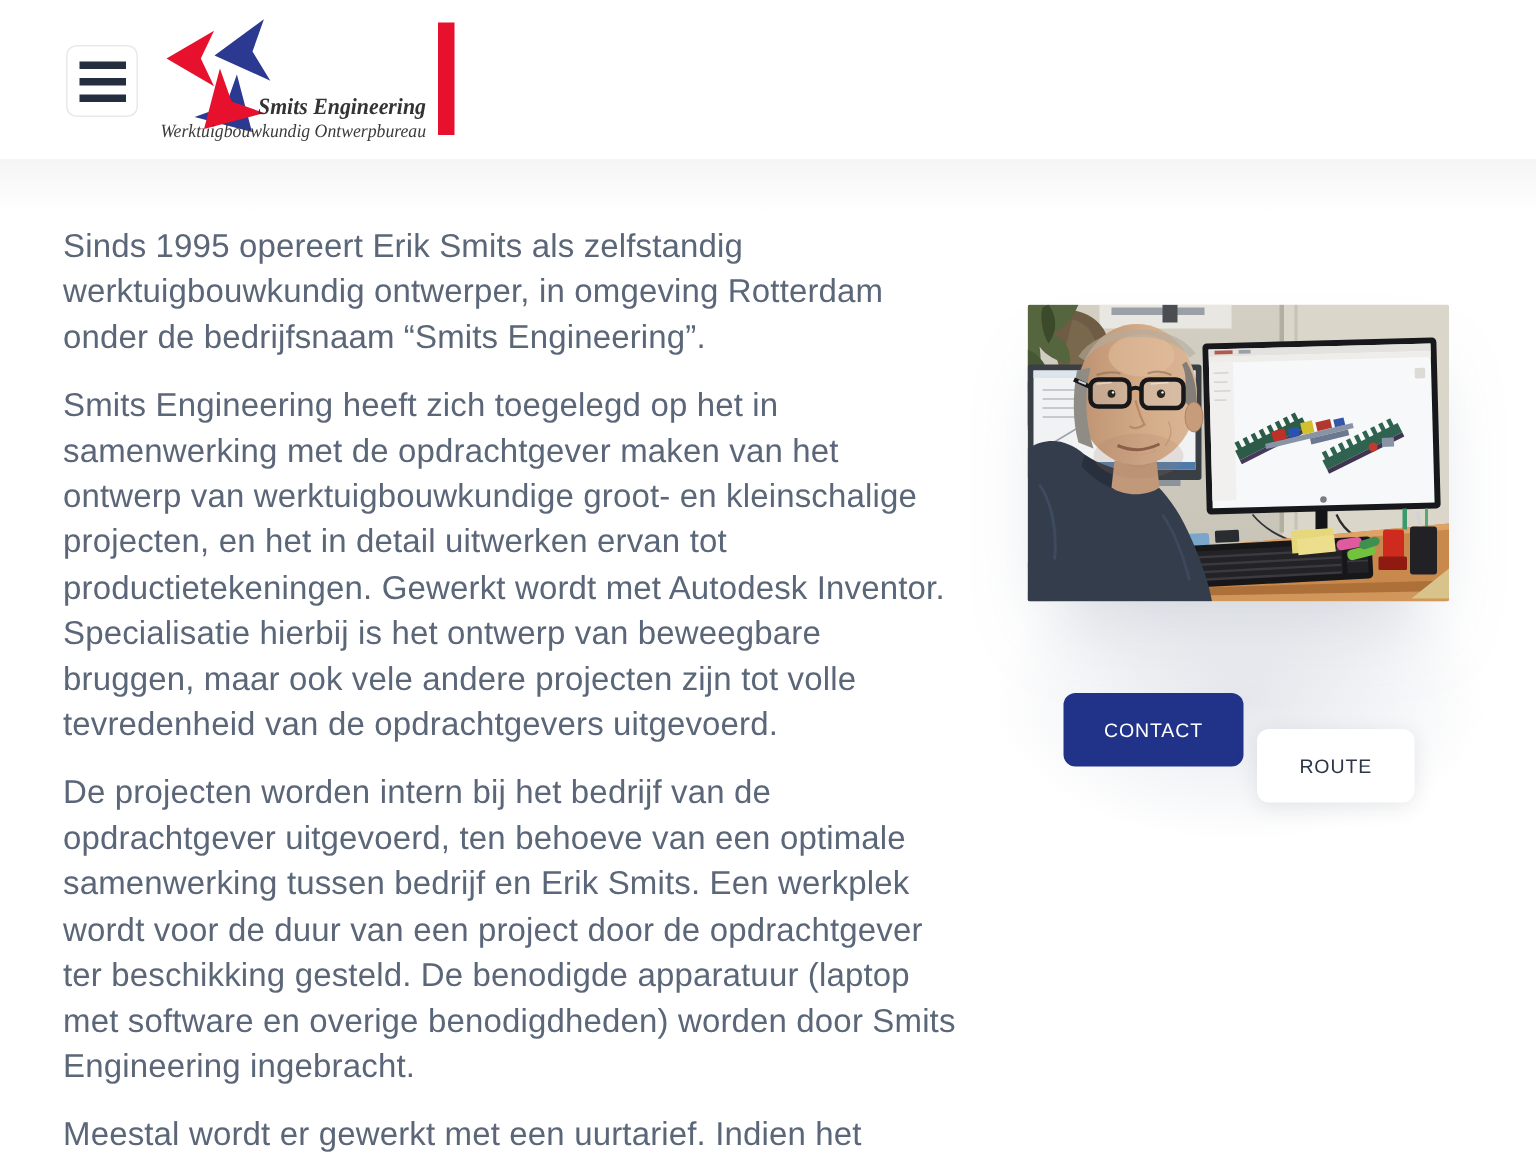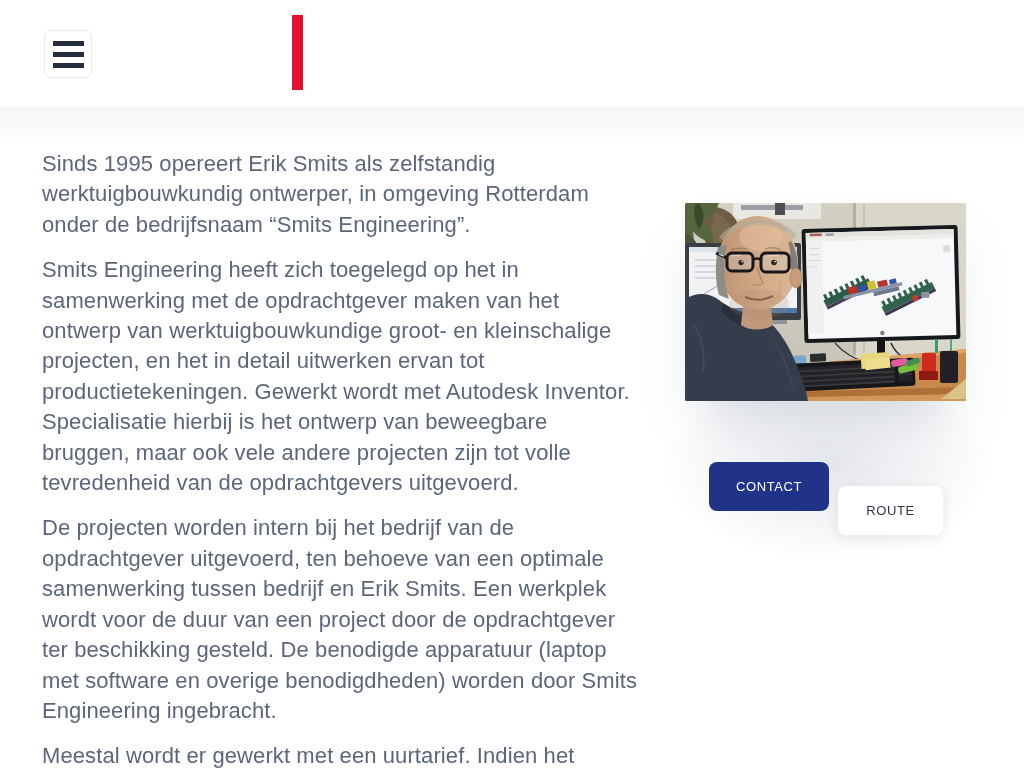--- a/index.html
+++ b/index.html
@@ -79,20 +79,34 @@
 </head>
 <body>
 
 <div class="header">
   <div class="menu-btn">
     <span class="bar"></span>
     <span class="bar"></span>
     <span class="bar"></span>
   </div>
 
+  <div class="logo-wrap">
+    <svg viewBox="0 0 200 82" width="200" height="82">
+
+      <path d="M0,0 L36,-21 L26,0 L36,21 Z" transform="translate(5,27) scale(0.88)" fill="#e8112d"></path>
+
+      <path d="M0,0 L36,-21 L26,0 L36,21 Z" transform="translate(37,25) rotate(-6) scale(0.98)" fill="#2b3990"></path>
+
+      <path d="M0,0 L36,-21 L26,0 L36,21 Z" transform="translate(62,76) rotate(-135) scale(0.95)" fill="#2b3990"></path>
+
+      <path d="M0,0 L36,-21 L26,0 L36,21 Z" transform="translate(30,74) rotate(-45) scale(1.0)" fill="#e8112d"></path>
+      <text x="66" y="64" textLength="112" lengthAdjust="spacingAndGlyphs" font-family="Liberation Serif, DejaVu Serif, serif" font-style="italic" font-weight="bold" font-size="15.5" fill="#333333">Smits Engineering</text>
+      <text x="1" y="79" textLength="177" lengthAdjust="spacingAndGlyphs" font-family="Liberation Serif, DejaVu Serif, serif" font-style="italic" font-size="12.5" fill="#3a3a3a">Werktuigbouwkundig Ontwerpbureau</text>
+    </svg>
+  </div>
   <div class="logo-redbar"></div>
 </div>
 <div class="header-shadow"></div>
 
 <div class="content">
   <p>Sinds 1995 opereert Erik Smits als zelfstandig werktuigbouwkundig ontwerper, in omgeving Rotterdam onder de bedrijfsnaam “Smits Engineering”.</p>
   <p>Smits Engineering heeft zich toegelegd op het in samenwerking met de opdrachtgever maken van het ontwerp  van werktuigbouwkundige groot- en kleinschalige projecten, en het in detail uitwerken ervan tot productietekeningen. Gewerkt wordt met Autodesk Inventor.  Specialisatie hierbij is het ontwerp van beweegbare bruggen, maar ook vele andere projecten zijn tot volle tevredenheid van de opdrachtgevers uitgevoerd.</p>
   <p>De projecten worden intern bij het bedrijf van de opdrachtgever uitgevoerd, ten behoeve van een optimale samenwerking tussen bedrijf en Erik Smits. Een werkplek wordt voor de duur van een project door de opdrachtgever ter beschikking gesteld. De benodigde apparatuur (laptop met software en overige benodigdheden) worden door Smits Engineering ingebracht.</p>
   <p>Meestal wordt er gewerkt met een uurtarief. Indien het ontwerp vooraf al vast ligt kan een project ook voor een tevoren overeengekomen prijs worden uitgevoerd.</p>
 </div>

